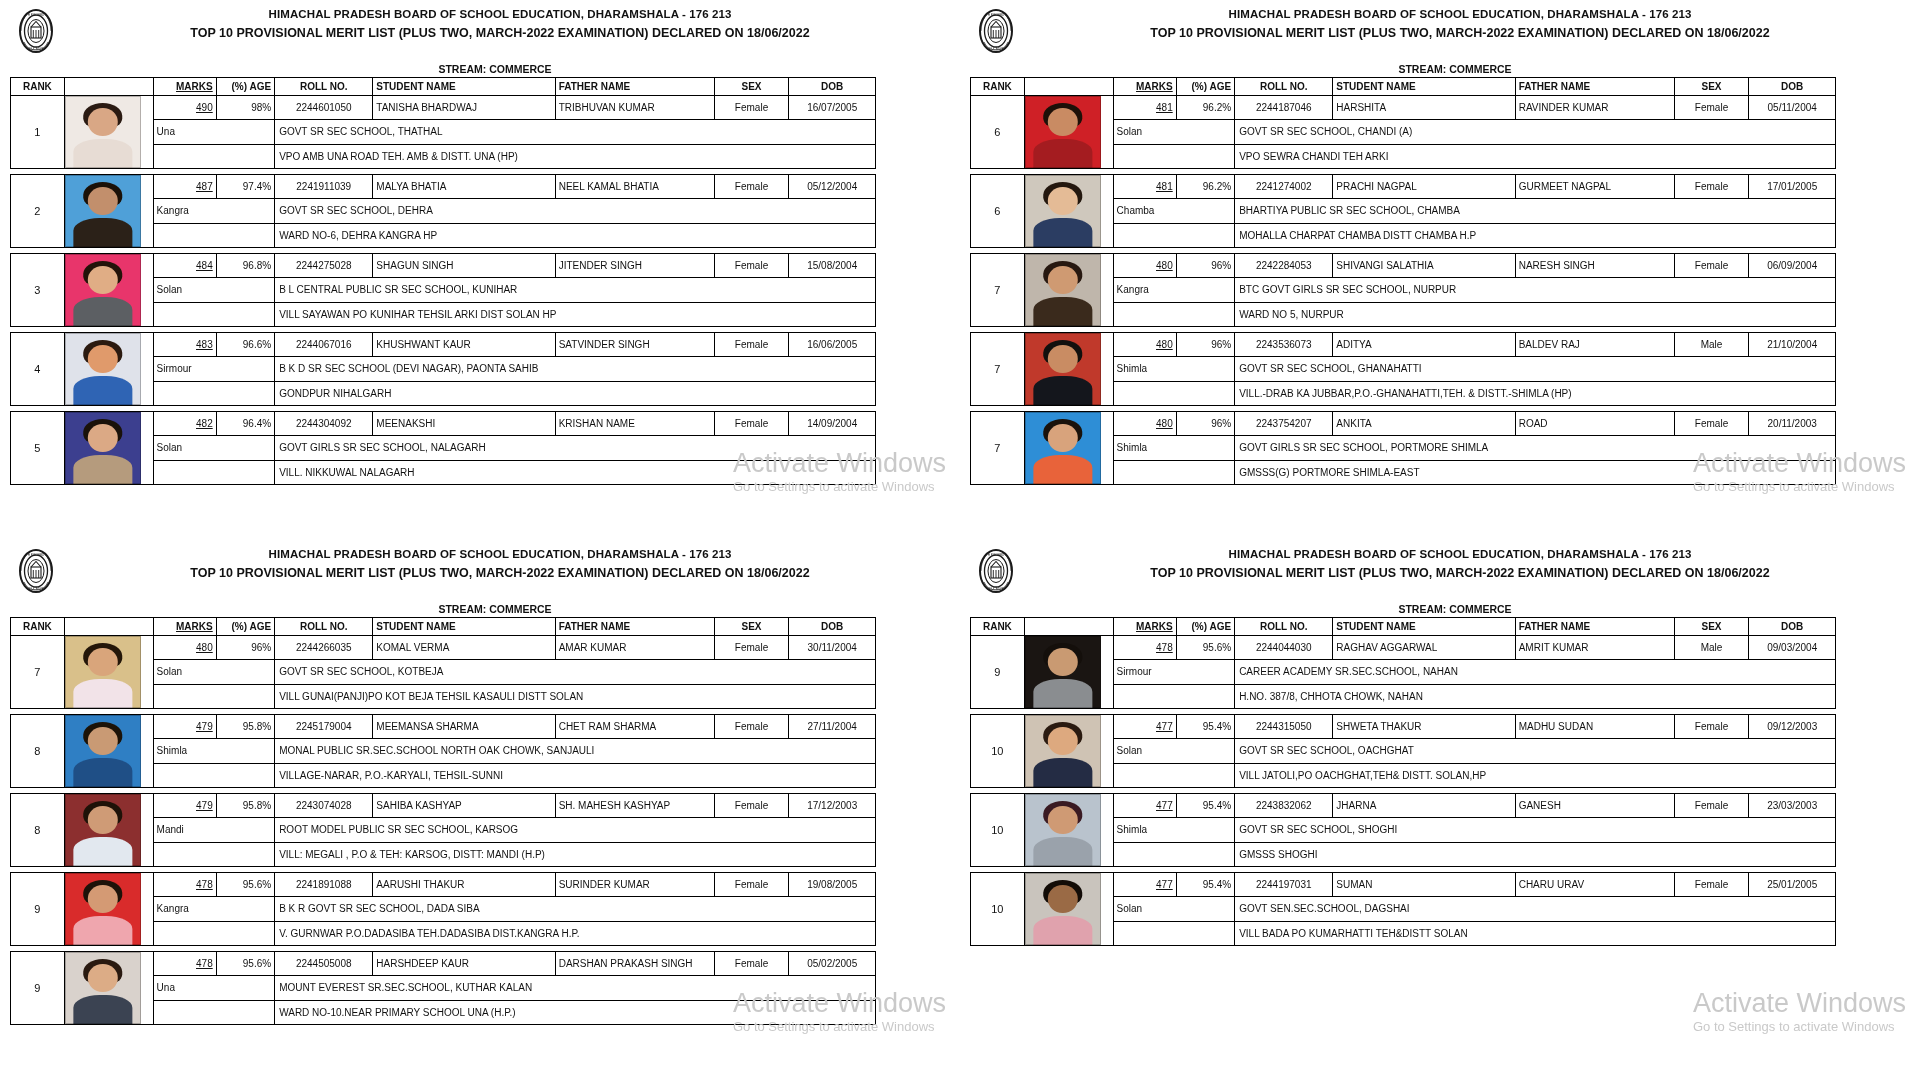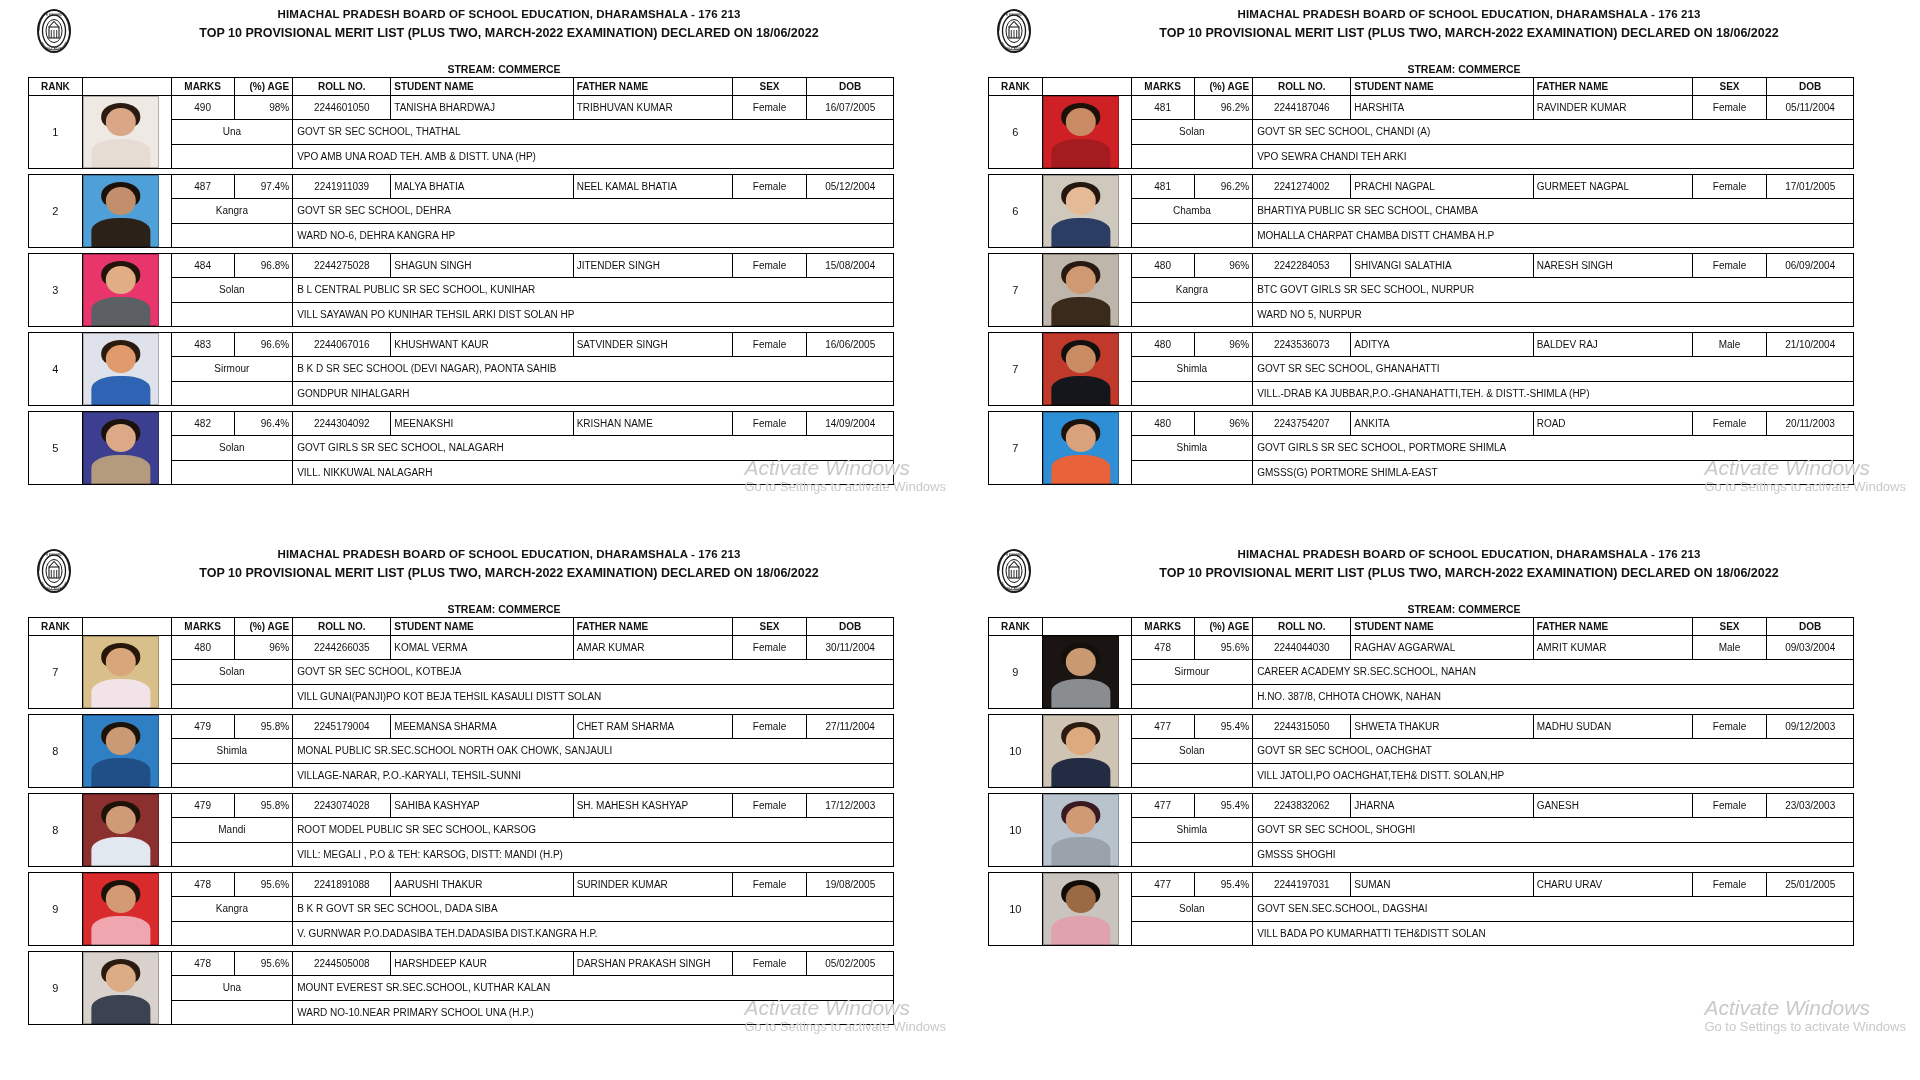--- a/index.html
+++ b/index.html
@@ -12,21 +12,21 @@
   }
   .page-grid {
     position: relative;
     width: 1920px; height: 1080px;
     display: grid;
     grid-template-columns: 960px 960px;
     grid-template-rows: 540px 540px;
   }
   .quadrant {
     position: relative;
-    padding: 6px 10px 0 28px;
+    padding: 6px 10px 0 10px;
     overflow: hidden;
   }
   
   .doc-header {
     position: relative;
     min-height: 56px;
   }
   .crest {
     position: absolute;
     left: 4px; top: 2px;
@@ -76,31 +76,31 @@
   thead th {
     font-size: 10px;
     font-weight: 700;
     text-align: center;
     height: 17px;
     line-height: 17px;
     padding: 0 2px;
   }
   .c-rank   { width: 46px;  text-align: center; }
   .c-photo  { width: 76px;  padding: 0 !important; }
-  .c-marks  { width: 54px;  text-align: center; }
+  .c-marks  { width: 54px;  text-align: right; text-decoration: underline; }
   .c-age    { width: 50px;  text-align: right; }
   .c-roll   { width: 84px;  text-align: center; }
   .c-name   { width: 156px; text-align: left; }
   .c-father { width: 136px; text-align: left; }
   .c-sex    { width: 64px;  text-align: center; }
   .c-dob    { width: 74px;  text-align: center; }
 
   tbody tr td { height: 24px; }
   .rank-cell { font-weight: 400; font-size: 11px; text-align: center; }
-  .district-cell { text-align: center; }
+  .district-cell { }
   .school-cell, .addr-cell { text-align: left; padding-left: 4px !important; }
 
   .row-gap td {
     border: none !important;
     height: 6px !important;
     padding: 0 !important;
     background: #fff;
   }
 
   
@@ -141,21 +141,21 @@
   .watermark {
     position: absolute;
     right: 14px;
     bottom: 44px;
     text-align: left;
     color: #c9c9c9;
     pointer-events: none;
     user-select: none;
     z-index: 5;
   }
-  .watermark .wm1 { font-size: 21px; line-height: 1.1; white-space: nowrap; font-style: italic; }
+  .watermark .wm1 { font-size: 27px; line-height: 1.1; white-space: nowrap; }
   .watermark .wm2 { font-size: 13px; line-height: 1.3; white-space: nowrap; }
 </style>
 </head>
 <body>
 
 <div class="page-grid">
 
 <div class="quadrant">
     <div class="doc-header">
       <span class="crest">

